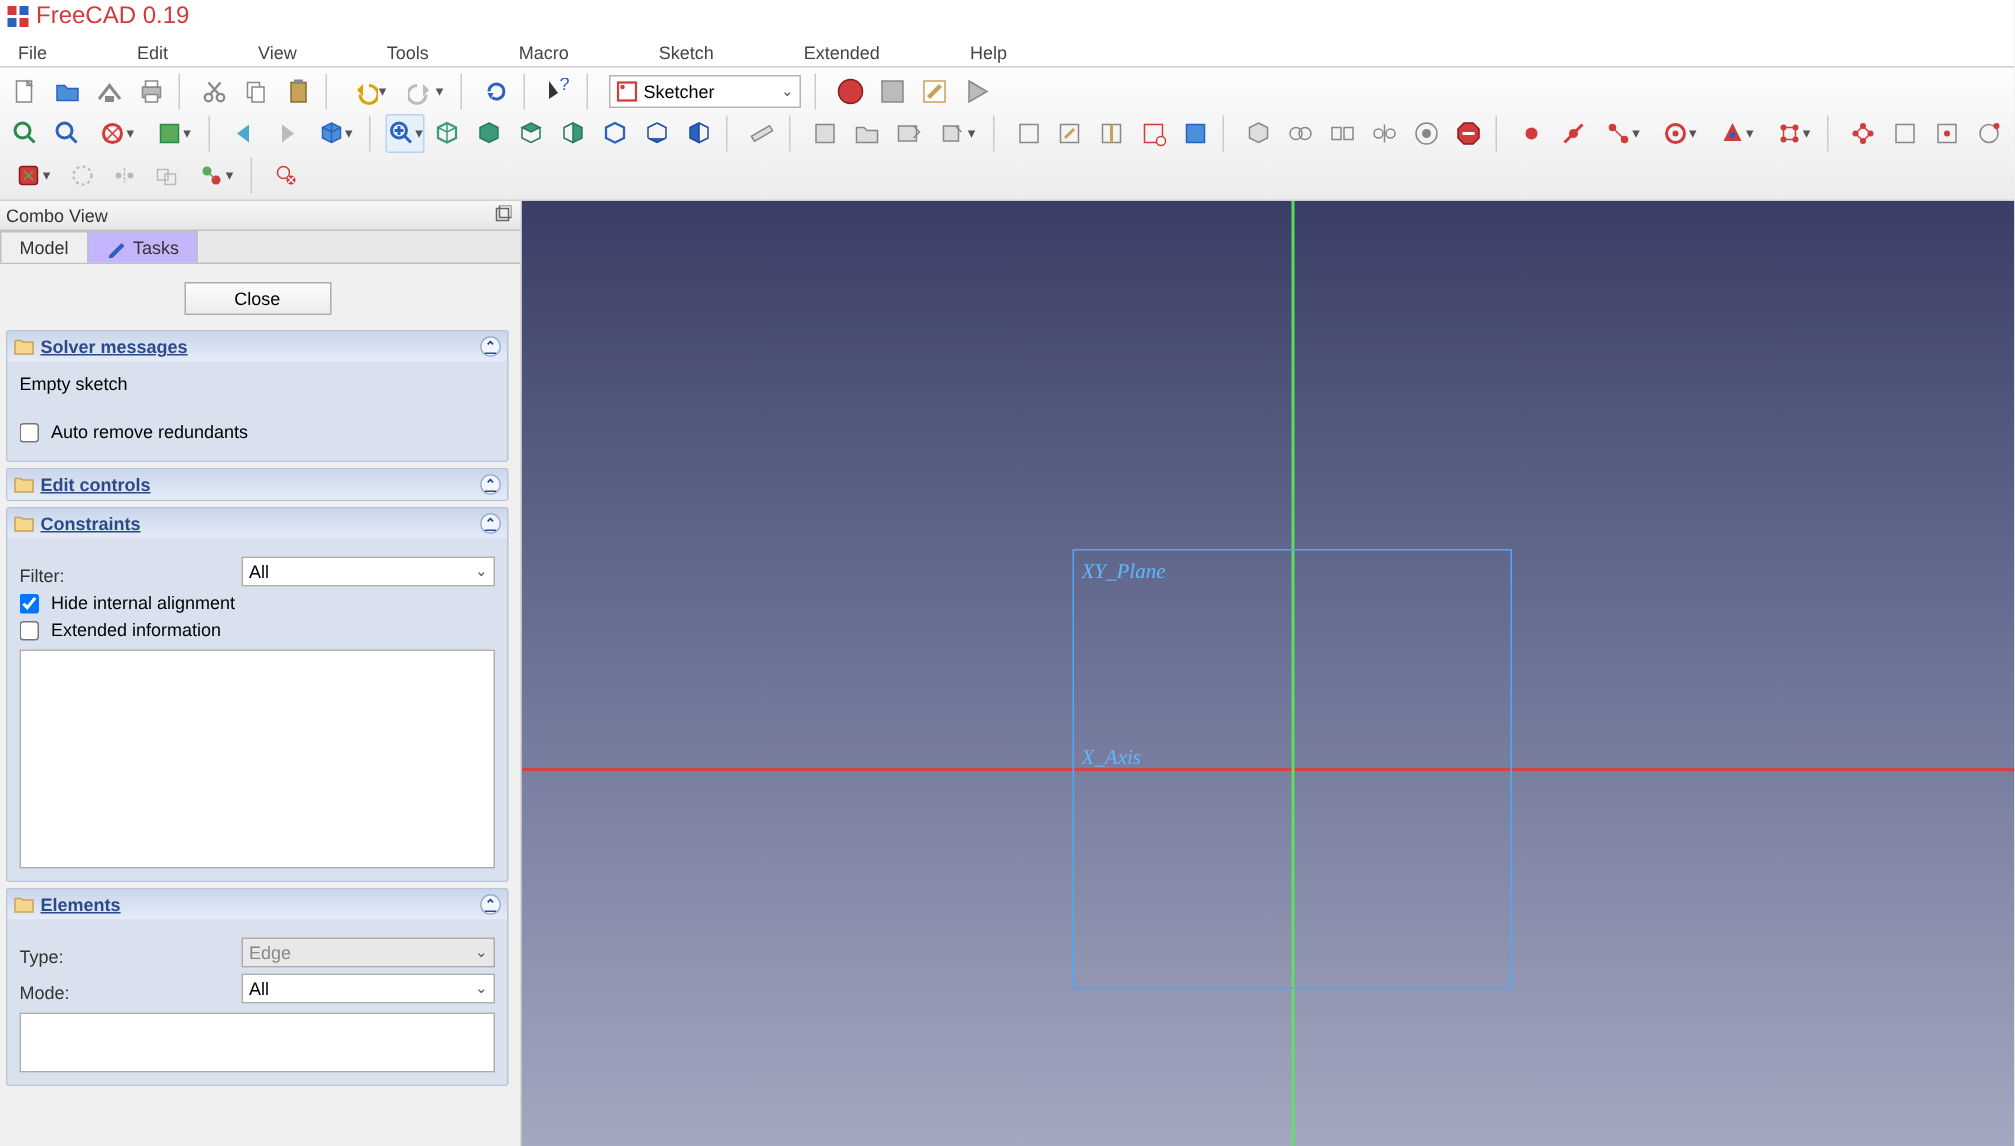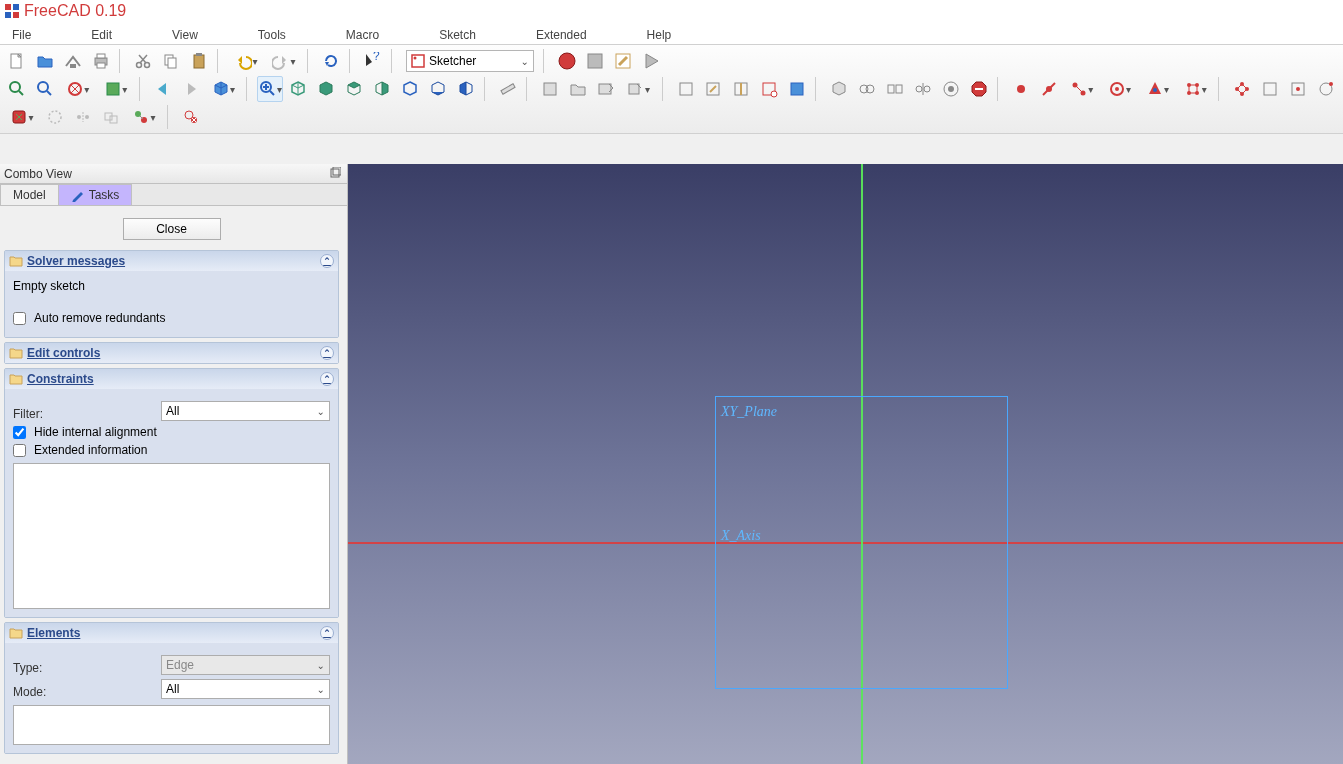--- a/index.html
+++ b/index.html
@@ -21,21 +21,21 @@
 .tb-drop { width: 36px; }
 .tb-sep { width: 6px; height: 24px; border-left:1px solid #ccc; margin: 0 3px; }
 .tb-combo { height: 22px; width: 128px; border:1px solid #b5b5b5; background:#fff; display:inline-flex; align-items:center; padding:0 4px; gap:4px; margin: 0 4px; position:relative; }
 .tb-combo .chev { margin-left:auto; }
 .tb-svg { width:18px; height:18px; }
 
 
 .rec-btn { width:26px; height:26px; display:inline-flex; align-items:center; justify-content:center; }
 
 
-.main { flex:1; display:flex; overflow:hidden;margin-top:30px; }
+.main { flex:1; display:flex; overflow:hidden; }
 
 
 .panel { width: 348px; display:flex; flex-direction:column; background:#f0f0f0; border-right:1px solid #c0c0c0; }
 .panel-header { height: 20px; background: linear-gradient(#f7f7f7,#e7e7e7); border-bottom:1px solid #c0c0c0; display:flex; align-items:center; padding:0 4px; font-size:12px; color:#333; }
 .panel-header .float-icon { margin-left:auto; width:14px; height:14px; }
 .tabs { height:22px; display:flex; background:#e8e8e8; border-bottom:1px solid #c0c0c0; }
 .tab { padding: 3px 12px; border:1px solid #c0c0c0; border-bottom:none; background:#efefef; margin-right:-1px; display:flex; align-items:center; gap:4px; color:#333;justify-content:flex-end; }
 .tab.active { background:#c4b5fd; position:relative; }
 .panel-body { flex:1; overflow-y:auto; overflow-x:hidden; padding: 4px 8px 4px 4px; position:relative; }
 .panel-body::-webkit-scrollbar { width:16px; }

